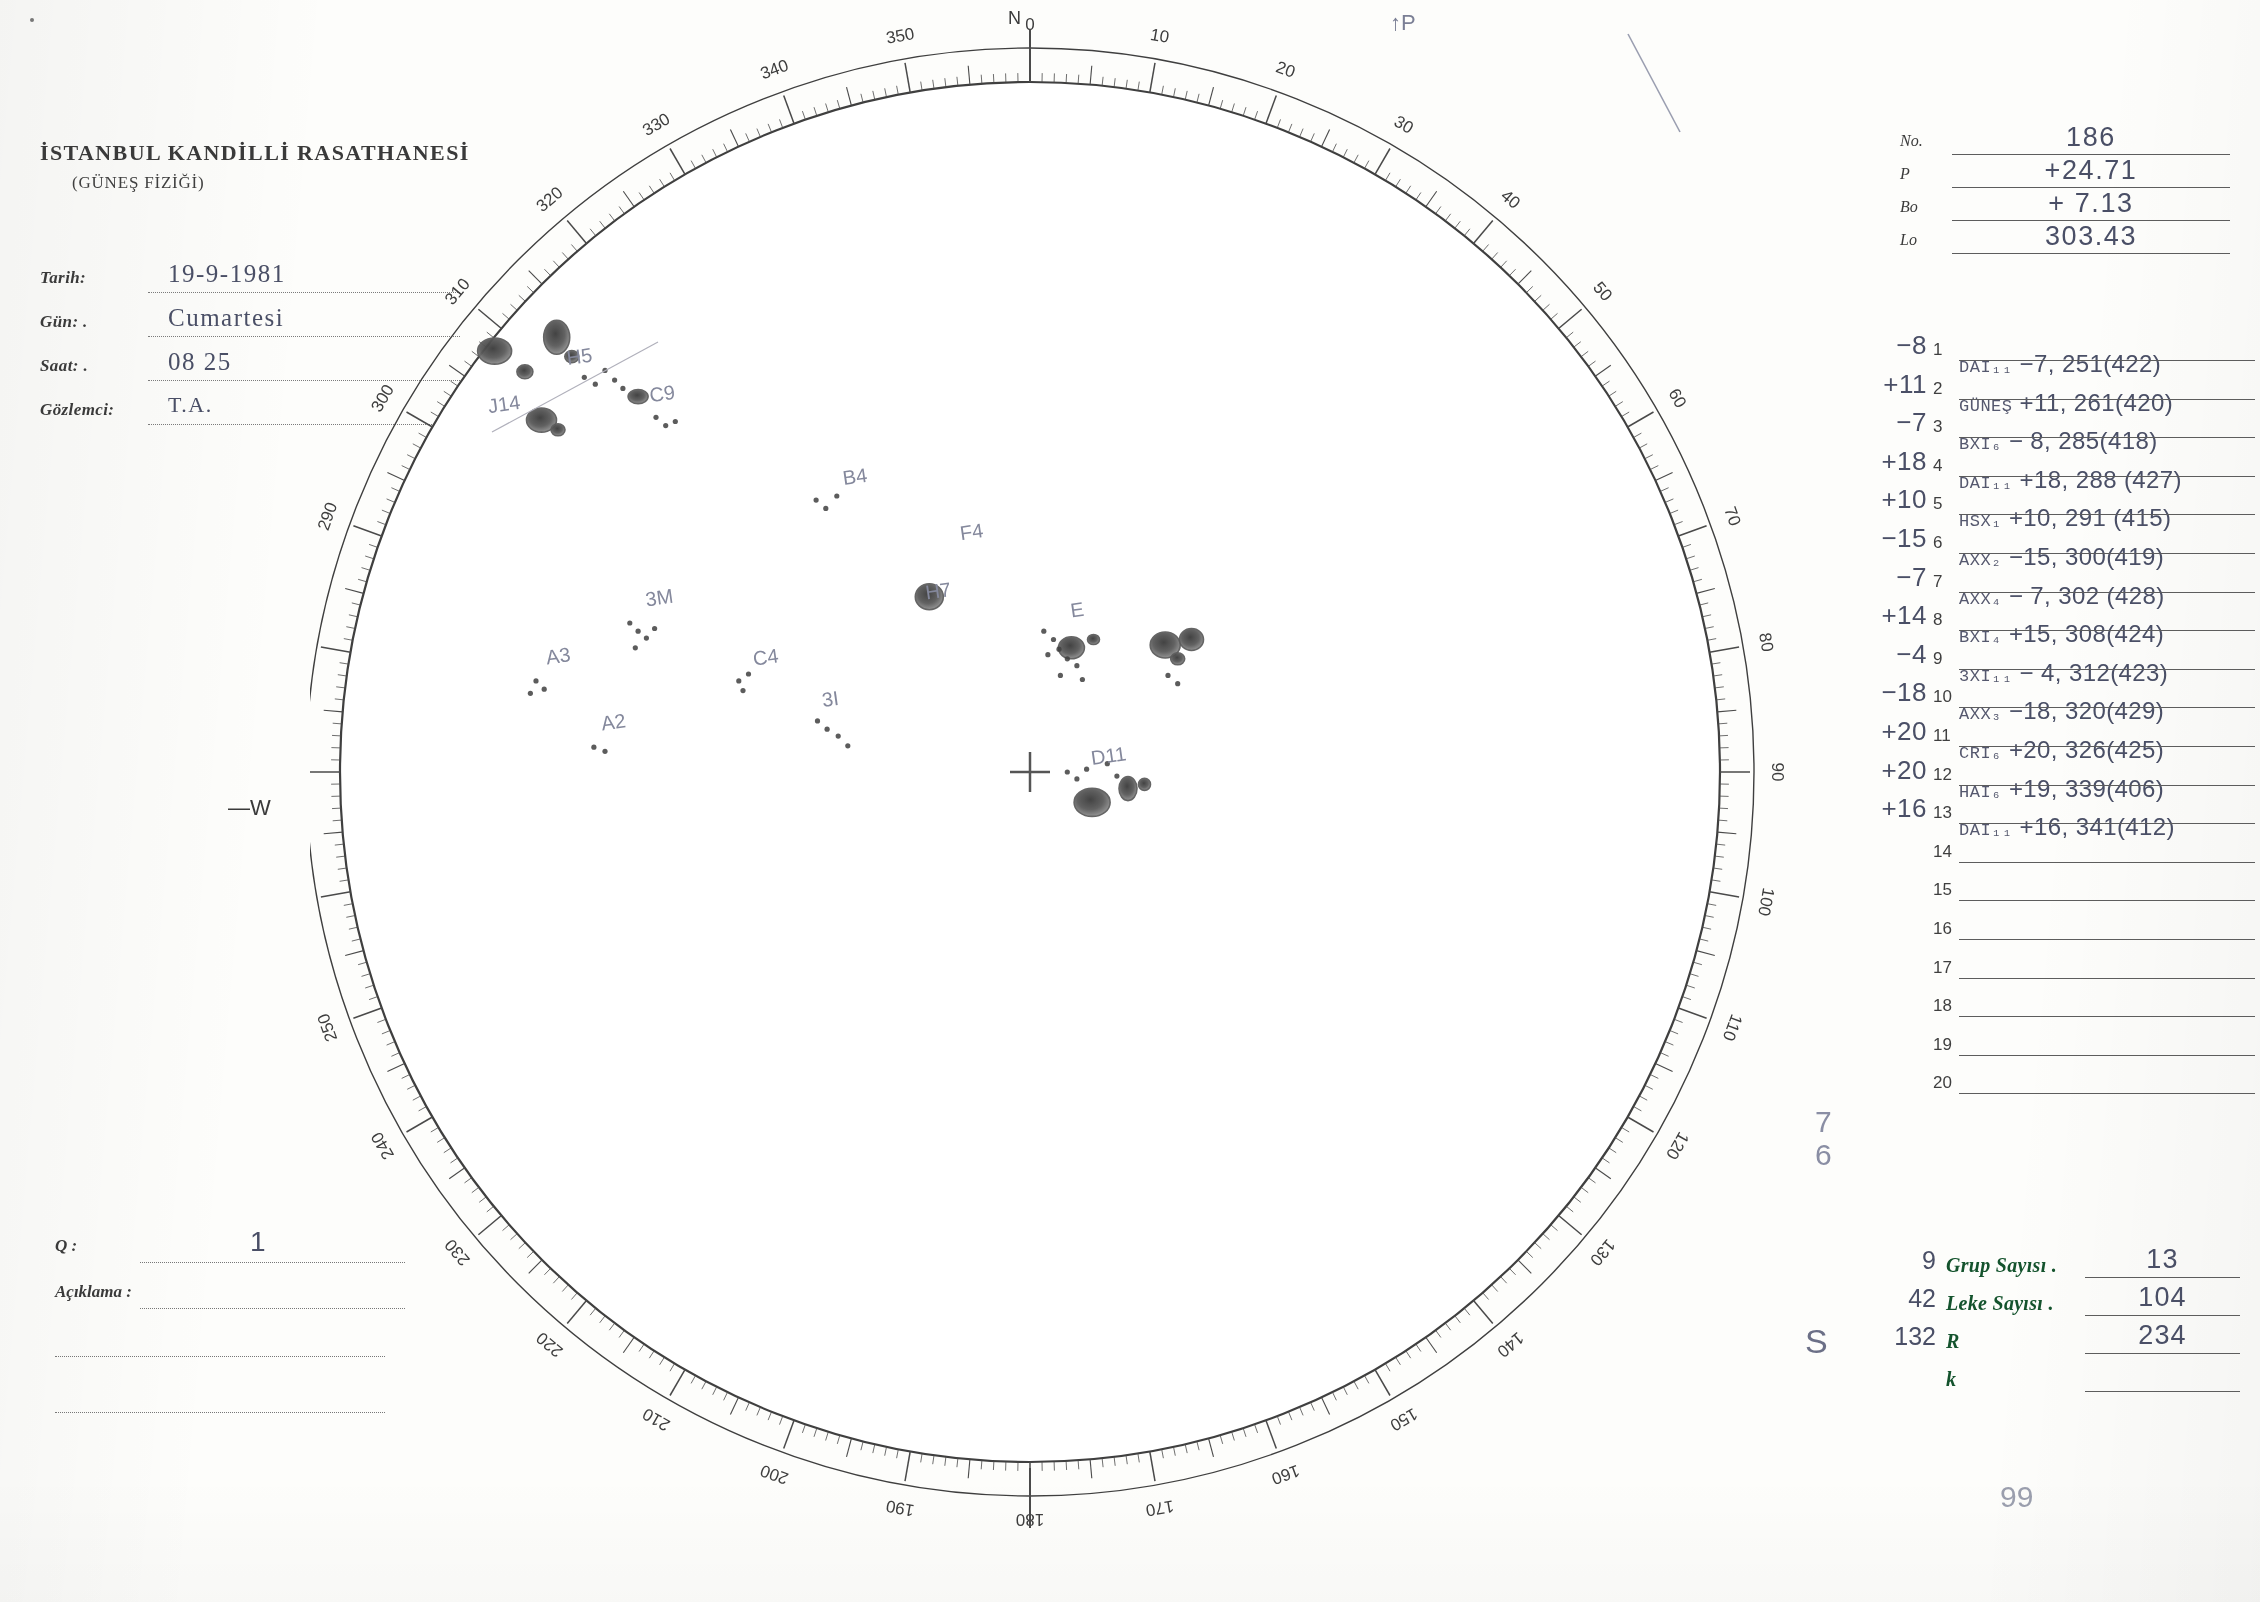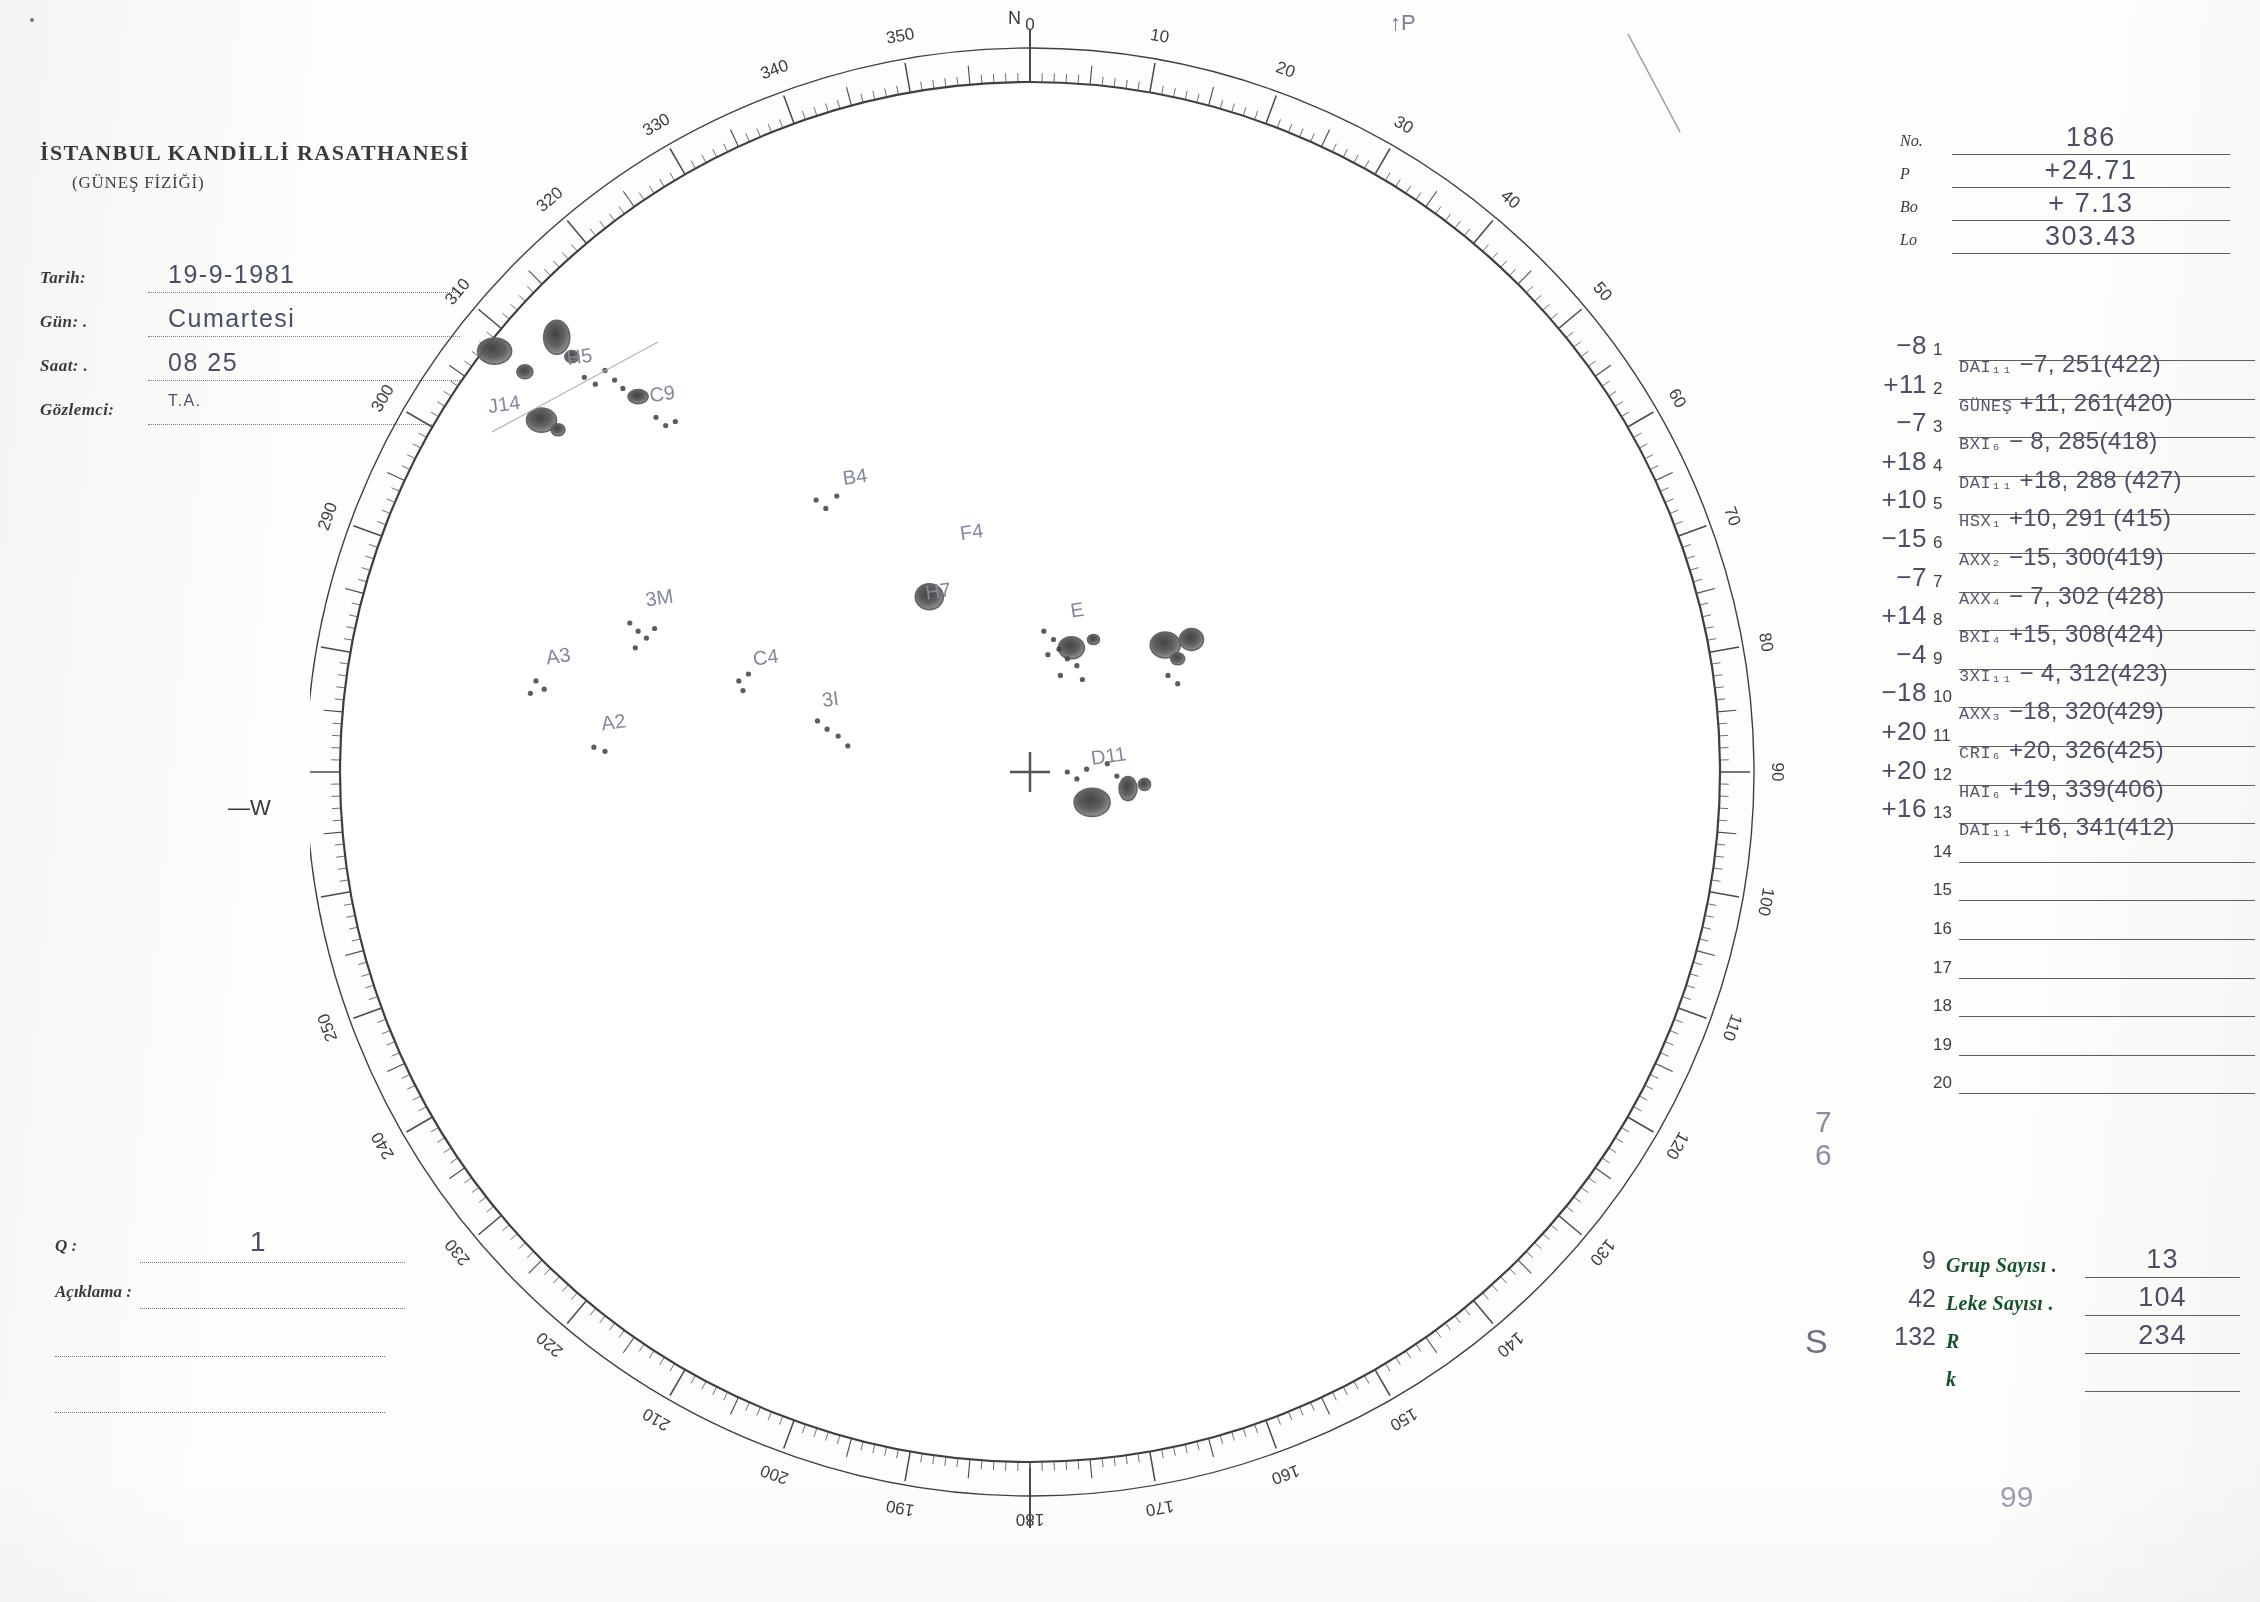--- a/index.html
+++ b/index.html
@@ -81,26 +81,26 @@
     position: absolute;
     left: 108px;
     right: 0;
     top: 30px;
     border-bottom: 1px dotted #7b7b7b;
   }
   .fval {
     position: absolute;
     left: 128px;
     top: -2px;
-    font-family: Liberation Sans, sans-serif;
+    font-family: Liberation Serif, serif;
     font-size: 25px;
     color: #4a4f66;
     letter-spacing: 1.5px;
   }
-  .fval.small { font-size: 16px; text-align: center; }
+  .fval.small { font-size: 22px; text-align: center; }
 
   
   .q-block {
     position: absolute;
     left: 55px;
     top: 1232px;
     width: 350px;
   }
   .q-row { position: relative; height: 46px; }
   .q-label {

